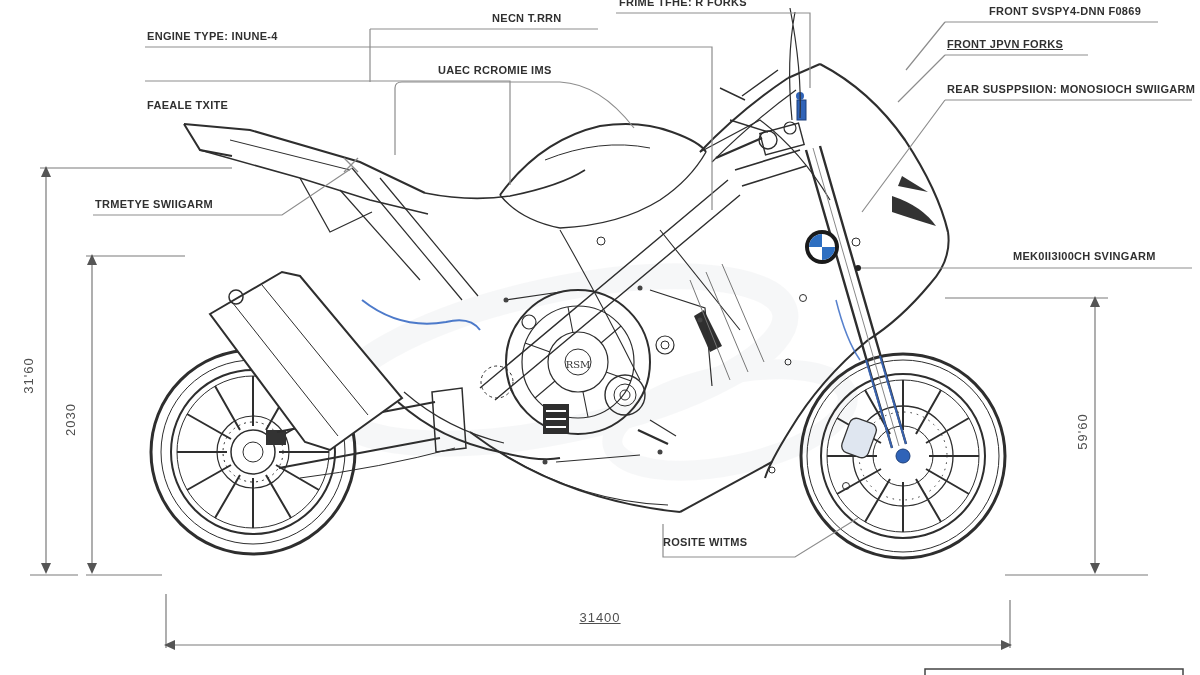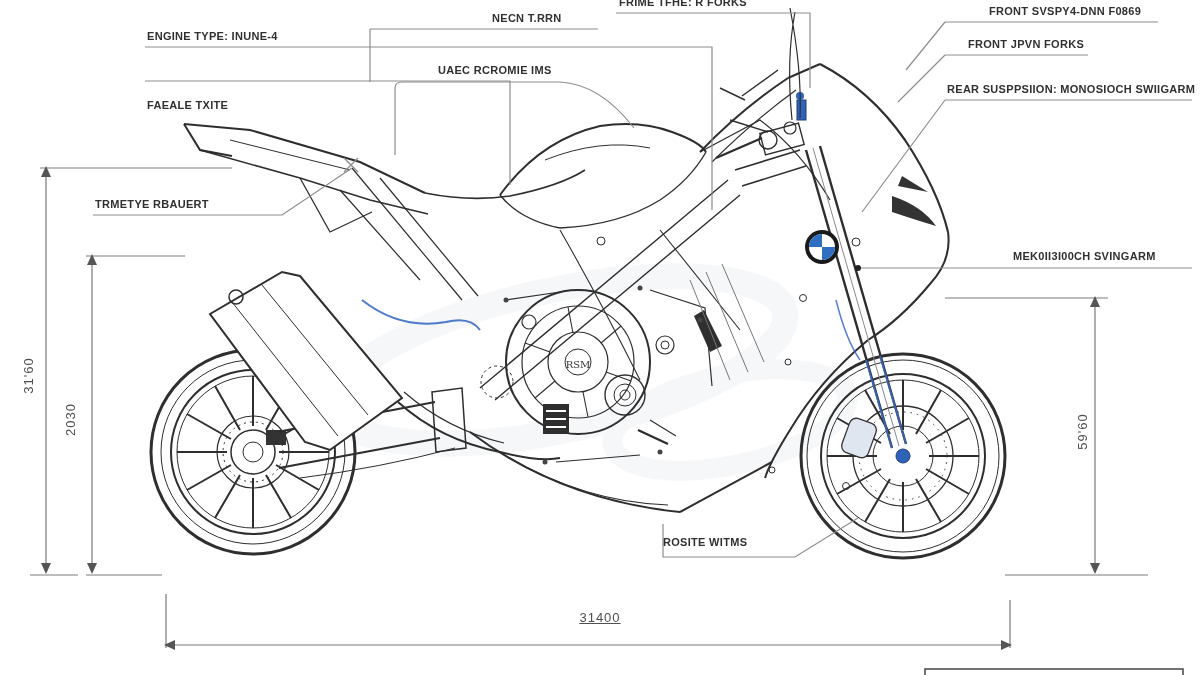--- a/index.html
+++ b/index.html
@@ -194,26 +194,26 @@
       <path d="M1095,296l-5,11h10z"></path>
           <path d="M1095,574l-5,-11h10z"></path>
       <path d="M164,645l11,-5v10z"></path>
           <path d="M1012,645l-11,-5v10z"></path>
     </g>
   </g>
 </svg>
 
 <div class="callout" style="left:147px;top:30px;">ENGINE TYPE: INUNE-4</div>
 <div class="callout" style="left:147px;top:64px;margin-top:35px;">FAEALE TXITE</div>
-<div class="callout" style="left:95px;top:198px;">TRMETYE RBAUERT</div>
+<div class="callout" style="left:95px;top:198px;">TRMETYE SWIIGARM</div>
 <div class="callout" style="left:492px;top:12px;">NECN T.RRN</div>
 <div class="callout" style="left:619px;top:-4px;">FRIME TFHE: R FORKS</div>
 <div class="callout" style="left:438px;top:64px;">UAEC RCROMIE IMS</div>
 <div class="callout" style="left:989px;top:5px;">FRONT SVSPY4-DNN F0869</div>
-<div class="callout" style="left:968px;top:38px;">FRONT JPVN FORKS</div>
+<div class="callout" style="left:947px;top:38px;text-decoration:underline;">FRONT JPVN FORKS</div>
 <div class="callout" style="left:947px;top:83px;">REAR SUSPPSIION: MONOSIOCH SWIIGARM</div>
 <div class="callout" style="left:1013px;top:250px;">MEK0II3I00CH SVINGARM</div>
 <div class="callout" style="left:663px;top:536px;">ROSITE WITMS</div>
 
 <div class="dimtext vdim" style="left:-2px;top:368px;width:60px;">31'60</div>
 <div class="dimtext vdim" style="left:42px;top:412px;width:56px;">2030</div>
 <div class="dimtext vdim" style="left:1052px;top:424px;width:60px;">59'60</div>
 <div class="dimtext hdim" style="left:550px;top:610px;width:100px;text-decoration:underline;">31400</div>
 
 </div>

